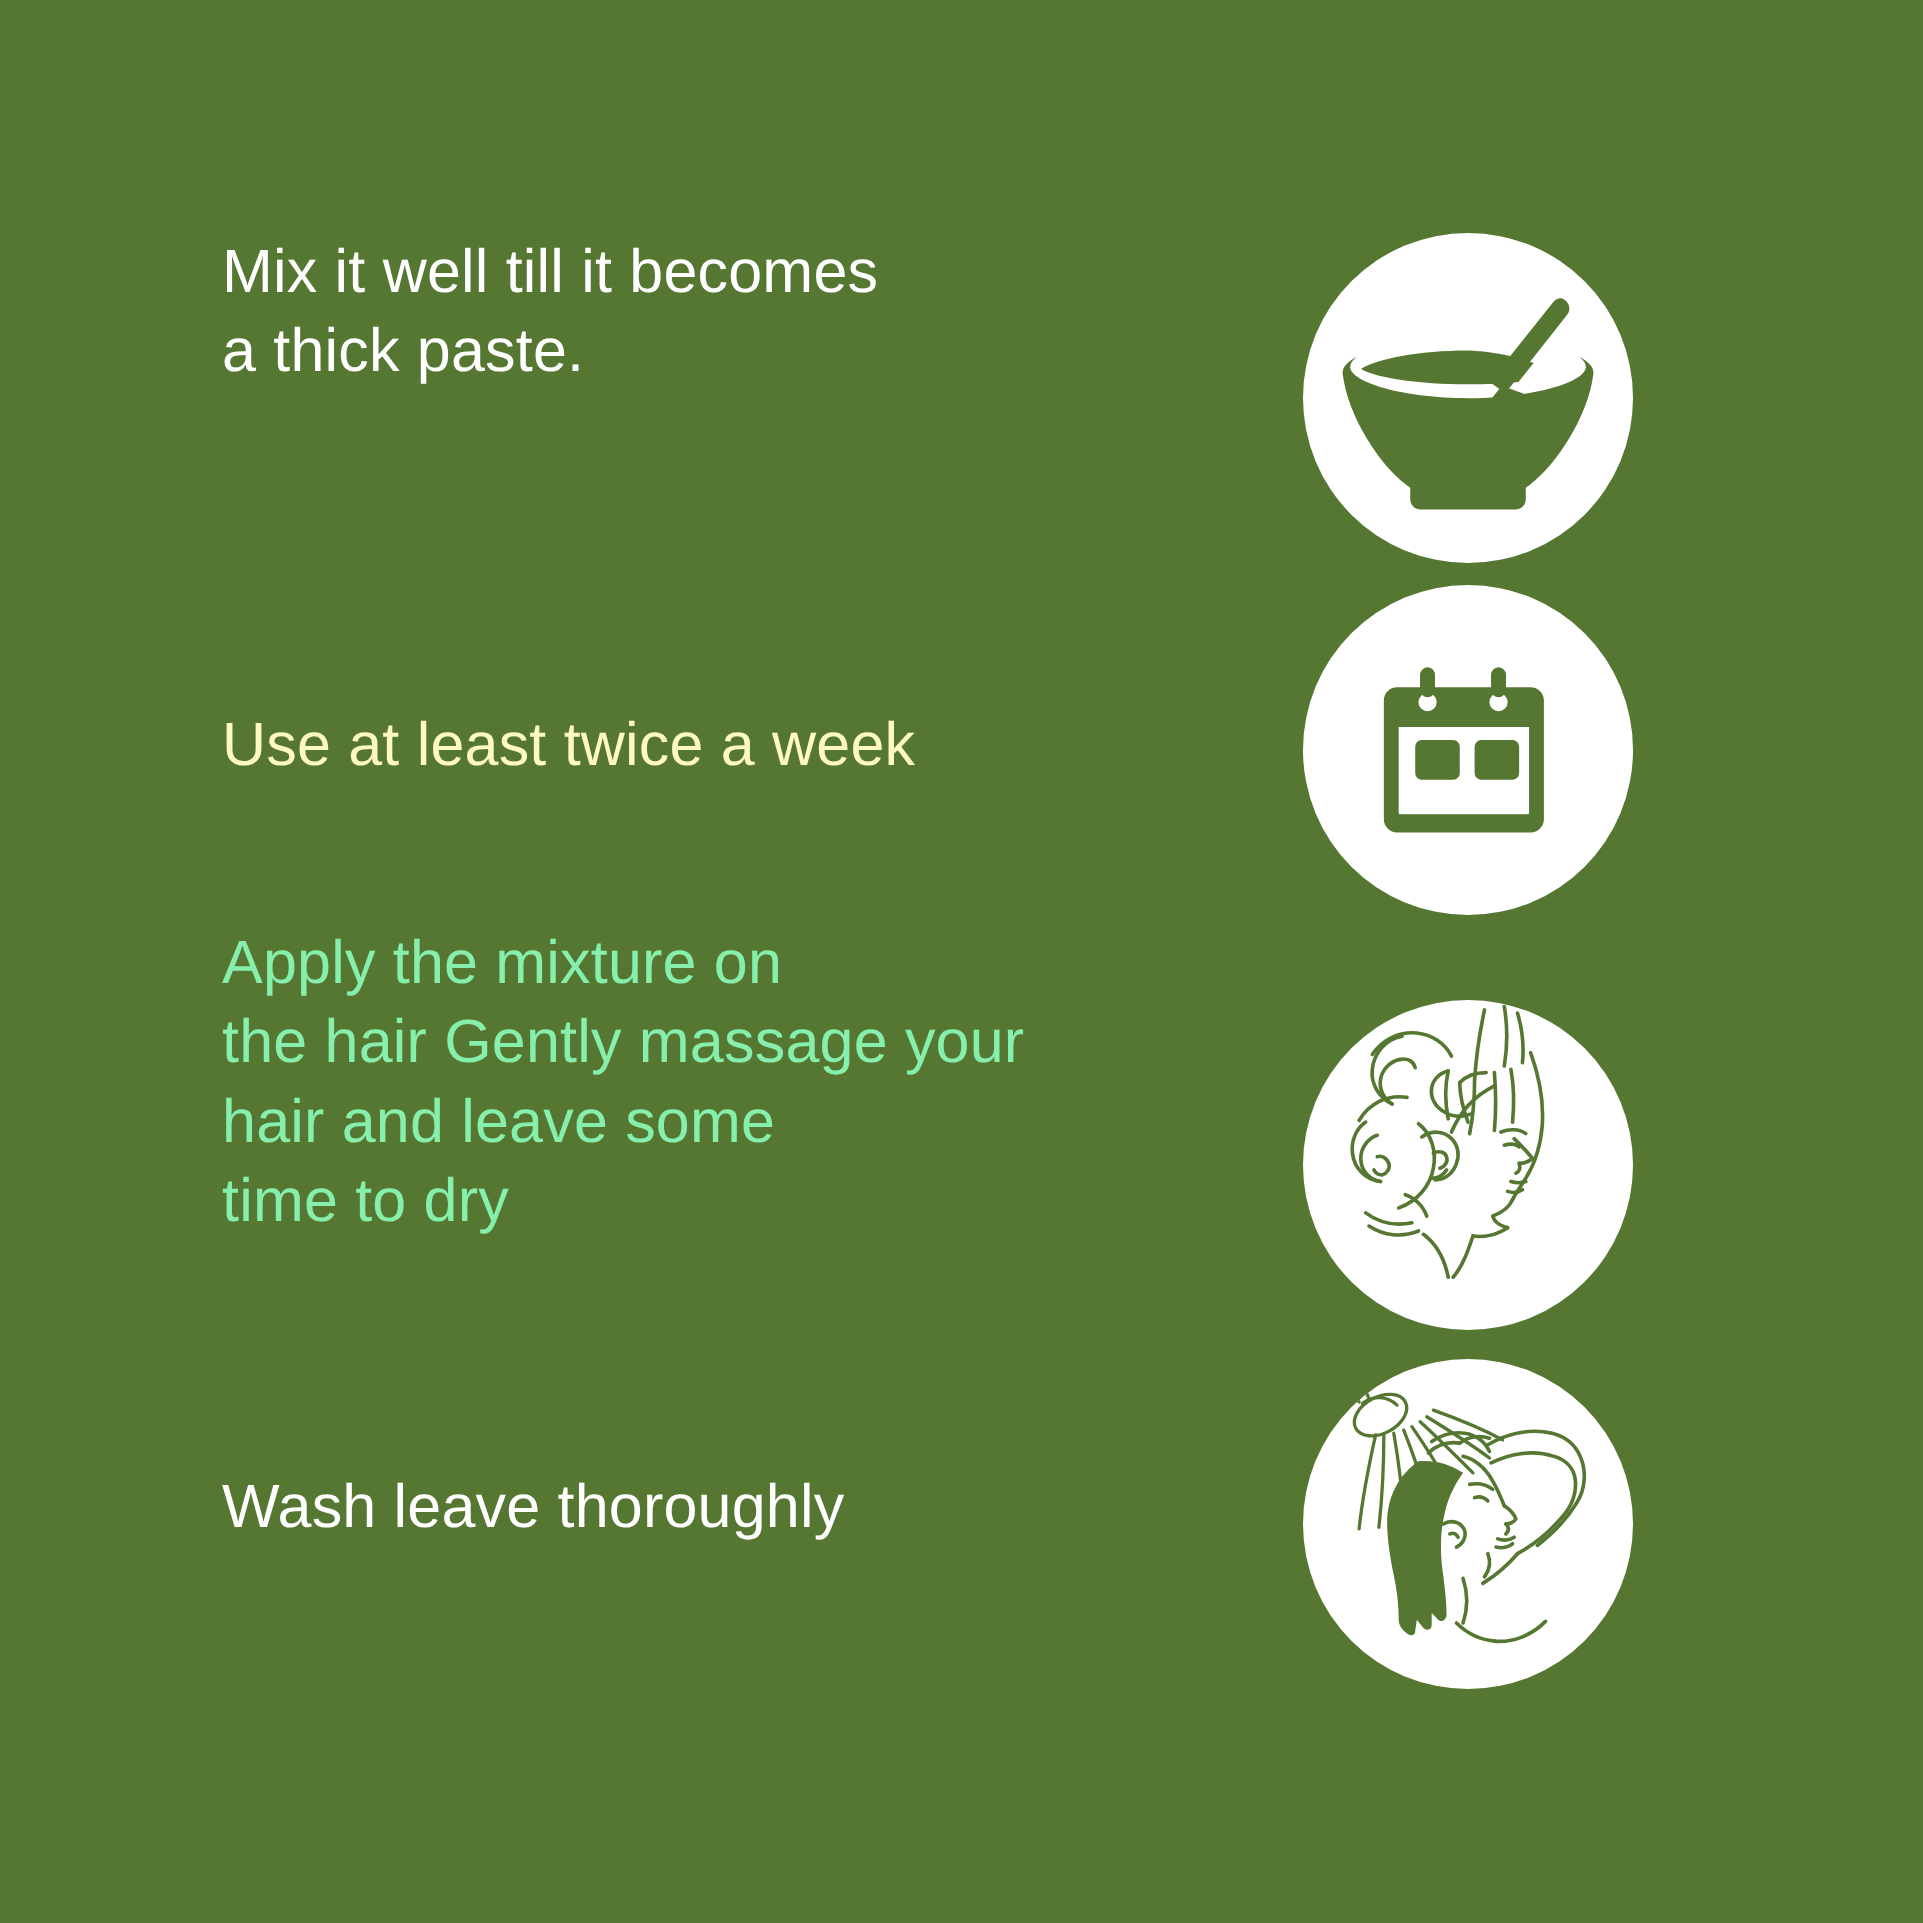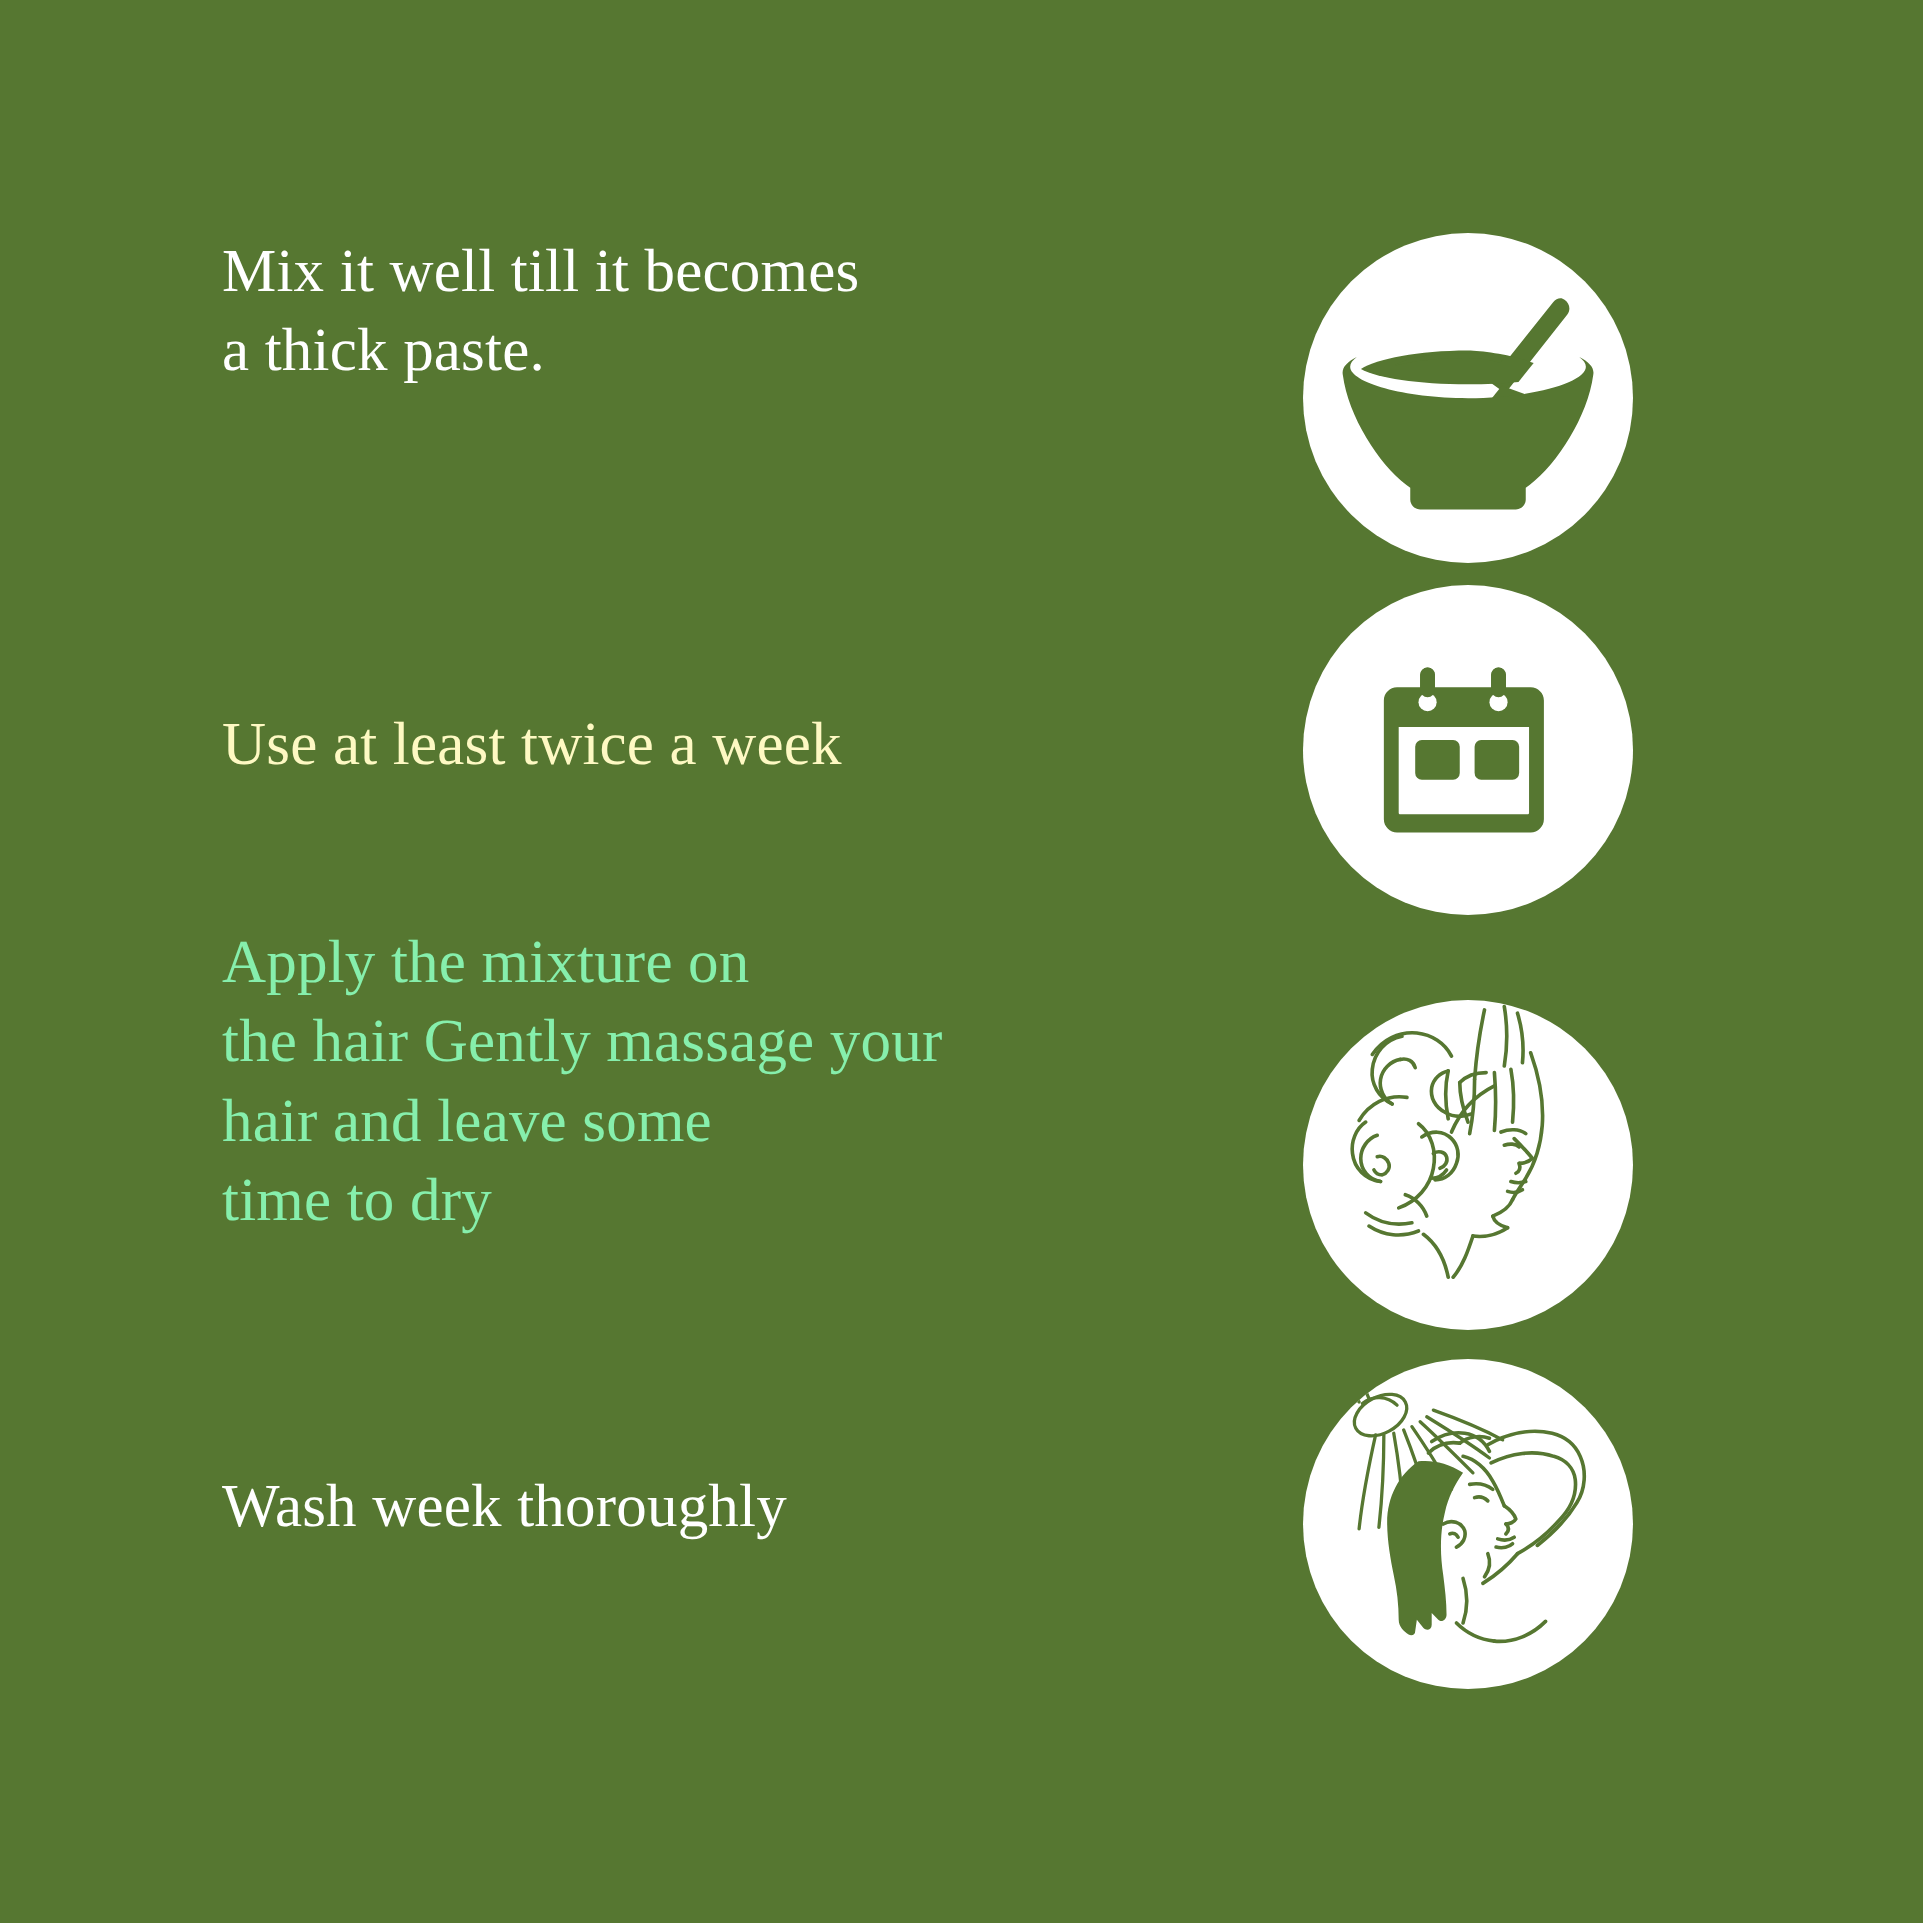--- a/index.html
+++ b/index.html
@@ -25,21 +25,21 @@
   
   .steps-column {
     position: absolute;
     left: 222px;
     top: 212px;
     width: 1015px;
   }
 
   .step-text {
     color: #ffffff;
-    font-family: Liberation Serif, serif;
+    font-family: Liberation Sans, sans-serif;
     font-size: 61px;
     line-height: 1.30;
     font-weight: 400;
     letter-spacing: 0.2px;
     white-space: pre-line;
     text-rendering: geometricPrecision;
   }
 
   .step-block { position: absolute; left: 0; }
   .block-1 { top: 20px; }
@@ -96,21 +96,21 @@
     </div>
 
     <div class="step-block block-3">
       <div class="step-text" style="color: #86efac;">Apply the mixture on
 the hair Gently massage your
 hair and leave some
 time to dry</div>
     </div>
 
     <div class="step-block block-4">
-      <div class="step-text" style="color: rgb(255, 255, 255);">Wash week thoroughly</div>
+      <div class="step-text" style="color: rgb(255, 255, 255);">Wash leave thoroughly</div>
     </div>
 
   </div>
 
   <div class="icon-column">
 
     <div class="icon-circle circle-1" style="background: rgb(255, 255, 255);">
       <svg class="icon-svg" viewBox="0 0 200 200">
         <g fill="#567731">
 

